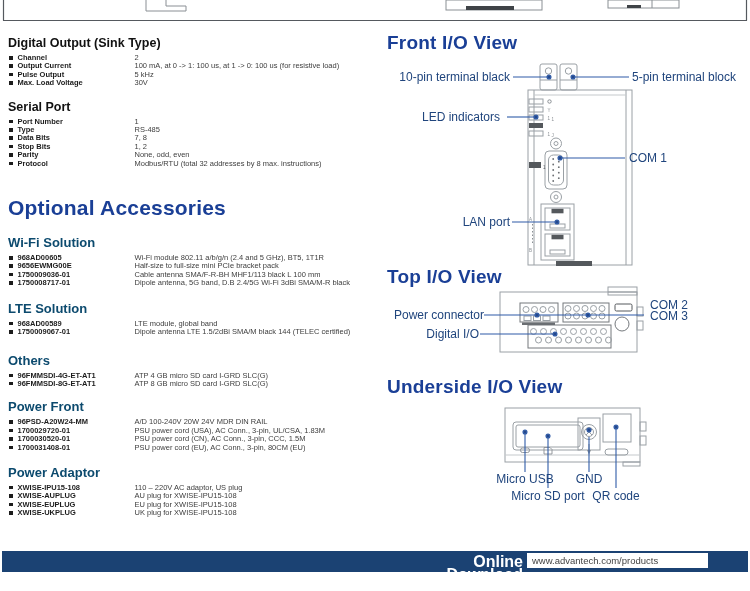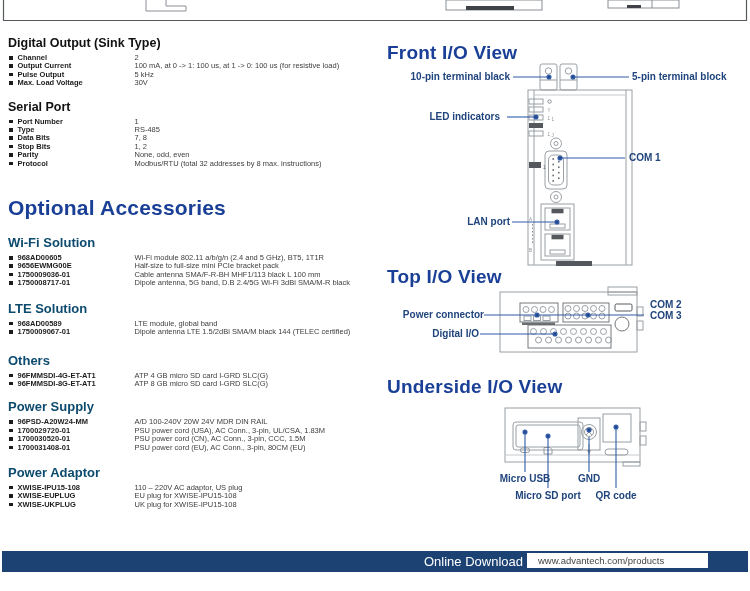--- a/index.html
+++ b/index.html
@@ -10,30 +10,30 @@
   .sec-h{font-size:12.5px;line-height:14px;font-weight:bold;color:#111;margin:0;}
   .acc-h{font-size:13px;line-height:15px;font-weight:bold;color:#0c4a6e;margin:0;}
   .big-h{font-size:21px;line-height:24px;font-weight:bold;color:#1a3f96;margin:0;letter-spacing:.2px;}
   .rows{margin-top:4px;}
   .spec-row{display:flex;align-items:flex-start;font-size:7.5px;line-height:8.4px;}
   .bullet{width:3.5px;height:3.5px;background:#1c1c1c;margin:2px 5px 0 1px;flex:none;}
   .spec-label{width:117px;flex:none;font-weight:bold;color:#1c1c1c;white-space:nowrap;}
   .spec-value{color:#3d3d3d;white-space:nowrap;}
   
   .io-title{position:absolute;font-size:19px;line-height:22px;font-weight:bold;color:#1a3f96;letter-spacing:.2px;}
-  .dlabel{position:absolute;font-size:10px;line-height:12px;font-weight:bold;color:#20457d;white-space:nowrap;}
+  .dlabel{position:absolute;font-size:12px;line-height:12px;font-weight:normal;color:#20457d;white-space:nowrap;}
   .t-right{text-align:right;}
   .t-center{text-align:center;}
   svg{position:absolute;}
   
   #footer-bar{position:absolute;left:2px;top:551px;width:746px;height:21px;background:#1b4273;}
   #footer-label{position:absolute;left:400px;top:555px;width:123px;text-align:right;
-                font-size:13px;line-height:13px;font-weight:normal;color:#fff;}
+                font-size:16px;line-height:13px;font-weight:bold;color:#fff;}
   #footer-url-box{position:absolute;left:527px;top:553px;width:181px;height:15px;background:#fff;}
-  #footer-url{font-size:9.5px;line-height:15px;color:#444;padding-left:11px;white-space:nowrap;}
+  #footer-url{font-size:9.5px;line-height:15px;color:#444;padding-left:5px;white-space:nowrap;}
 </style>
 </head>
 <body>
 
 <div id="page">
 
   <svg style="left:0;top:0;" width="750" height="24" viewBox="0 0 750 24">
     <g fill="none" stroke="#55595e" stroke-width="1.2">
       <line x1="3" y1="20.5" x2="747" y2="20.5"></line>
       <line x1="3.5" y1="0" x2="3.5" y2="20.5"></line>
@@ -178,21 +178,21 @@
           <span class="spec-value">ATP 4 GB micro SD card I-GRD SLC(G)</span>
         </div>
 
         <div class="spec-row">
           <span class="bullet"></span>
           <span class="spec-label">96FMMSDI-8G-ET-AT1</span>
           <span class="spec-value">ATP 8 GB micro SD card I-GRD SLC(G)</span>
         </div>
       </div>
 
-    <h3 class="acc-h" style="margin-top:11px;">Power Supply</h3>
+    <h3 class="acc-h" style="margin-top:11px;">Power Front</h3>
     <div class="rows">
 
         <div class="spec-row">
           <span class="bullet"></span>
           <span class="spec-label">96PSD-A20W24-MM</span>
           <span class="spec-value">A/D 100-240V 20W 24V MDR DIN RAIL</span>
         </div>
 
         <div class="spec-row">
           <span class="bullet"></span>
@@ -215,36 +215,41 @@
 
     <h3 class="acc-h" style="margin-top:13px;">Power Adaptor</h3>
     <div class="rows">
 
         <div class="spec-row">
           <span class="bullet"></span>
           <span class="spec-label">XWISE-IPU15-108</span>
           <span class="spec-value">110 – 220V AC adaptor, US plug</span>
         </div>
 
+        <div class="spec-row">
+          <span class="bullet"></span>
+          <span class="spec-label">XWISE-AUPLUG</span>
+          <span class="spec-value">AU plug for XWISE-IPU15-108</span>
+        </div>
 
         <div class="spec-row">
           <span class="bullet"></span>
           <span class="spec-label">XWISE-EUPLUG</span>
           <span class="spec-value">EU plug for XWISE-IPU15-108</span>
         </div>
 
         <div class="spec-row">
           <span class="bullet"></span>
           <span class="spec-label">XWISE-UKPLUG</span>
           <span class="spec-value">UK plug for XWISE-IPU15-108</span>
         </div>
       </div>
   </div>
 
-  <div class="io-title" style="left:387px;top:42px;">Front I/O View</div>
+  <div class="io-title" style="left:387px;top:32px;">Front I/O View</div>
 
   <svg style="left:385px;top:58px;" width="365" height="212" viewBox="0 0 365 212">
     <g fill="none" stroke="#9aa0a5" stroke-width="1">
       <rect x="143" y="32" width="104" height="175"></rect>
       <line x1="149" y1="32" x2="149" y2="207"></line>
       <line x1="241" y1="32" x2="241" y2="207"></line>
       <line x1="149" y1="37" x2="241" y2="37" stroke="#c5c9cc"></line>
       <rect x="155" y="6" width="17" height="26" rx="2"></rect>
       <circle cx="163.5" cy="13" r="3.2"></circle>
       <line x1="155" y1="22" x2="172" y2="22"></line>

